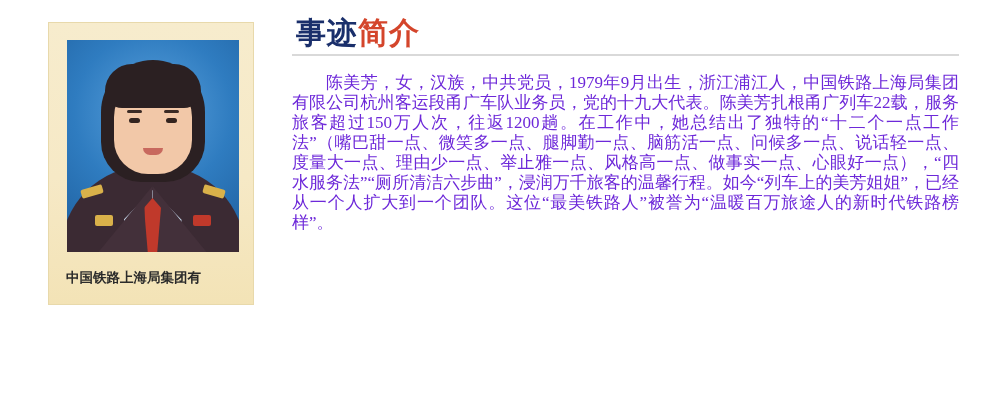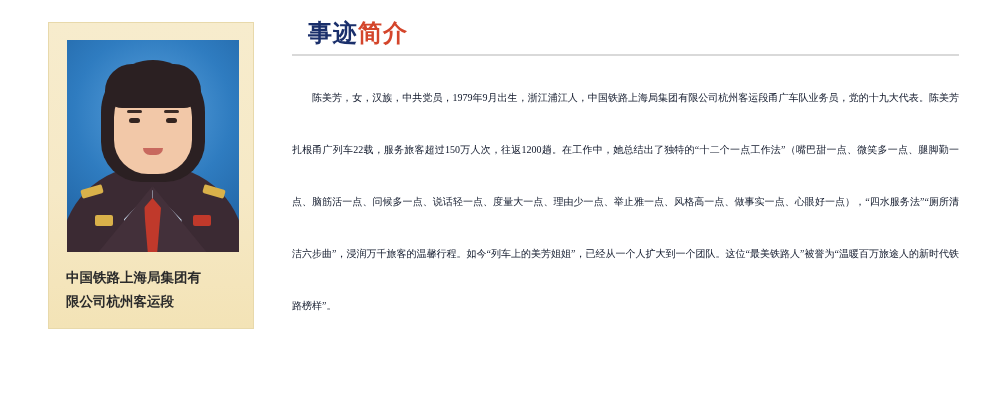--- a/index.html
+++ b/index.html
@@ -188,37 +188,37 @@
     font-weight: bold;
     text-align: left;
   }
 
   
   .article {
     flex: 1;
     margin: 16px 26px 0 38px;
   }
   .section-title {
-    font-size: 24px;
+    font-size: 30px;
     font-weight: bold;
     letter-spacing: 1px;
     line-height: 34px;
-    margin: 0 0 4px 16px;
+    margin: 0 0 4px 4px;
   }
   .title-dark { color: #1a2f6b; }
   .title-accent { color: #d4452b; }
   .title-rule {
     height: 2px;
     background: #d9d9d9;
     margin: 4px 0 16px 0;
   }
   .body-text {
-    font-size: 10px;
-    line-height: 52px;
-    color: #0f172a;
+    font-size: 17px;
+    line-height: 20px;
+    color: #6d28d9;
     text-align: justify;
     text-indent: 2em;
     font-family: "Liberation Serif", serif;
   }
 </style>
 </head>
 <body>
 
 <div class="page">
 
@@ -239,21 +239,20 @@
       <div class="face"></div>
       <div class="fringe"></div>
       <div class="brow-l"></div>
       <div class="brow-r"></div>
       <div class="eye-l"></div>
       <div class="eye-r"></div>
       <div class="mouth"></div>
     </div>
     <div class="card-caption">
       <div>中国铁路上海局集团有</div>
-      <div>限公司杭州客运段</div>
     </div>
   </div>
 
   <div class="article">
     <h2 class="section-title">
       <span class="title-dark">事迹</span><span class="title-accent">简介</span>
     </h2>
     <div class="title-rule"></div>
     <p class="body-text">陈美芳，女，汉族，中共党员，1979年9月出生，浙江浦江人，中国铁路上海局集团有限公司杭州客运段甬广车队业务员，党的十九大代表。陈美芳扎根甬广列车22载，服务旅客超过150万人次，往返1200趟。在工作中，她总结出了独特的“十二个一点工作法”（嘴巴甜一点、微笑多一点、腿脚勤一点、脑筋活一点、问候多一点、说话轻一点、度量大一点、理由少一点、举止雅一点、风格高一点、做事实一点、心眼好一点），“四水服务法”“厕所清洁六步曲”，浸润万千旅客的温馨行程。如今“列车上的美芳姐姐”，已经从一个人扩大到一个团队。这位“最美铁路人”被誉为“温暖百万旅途人的新时代铁路榜样”。</p>
   </div>

